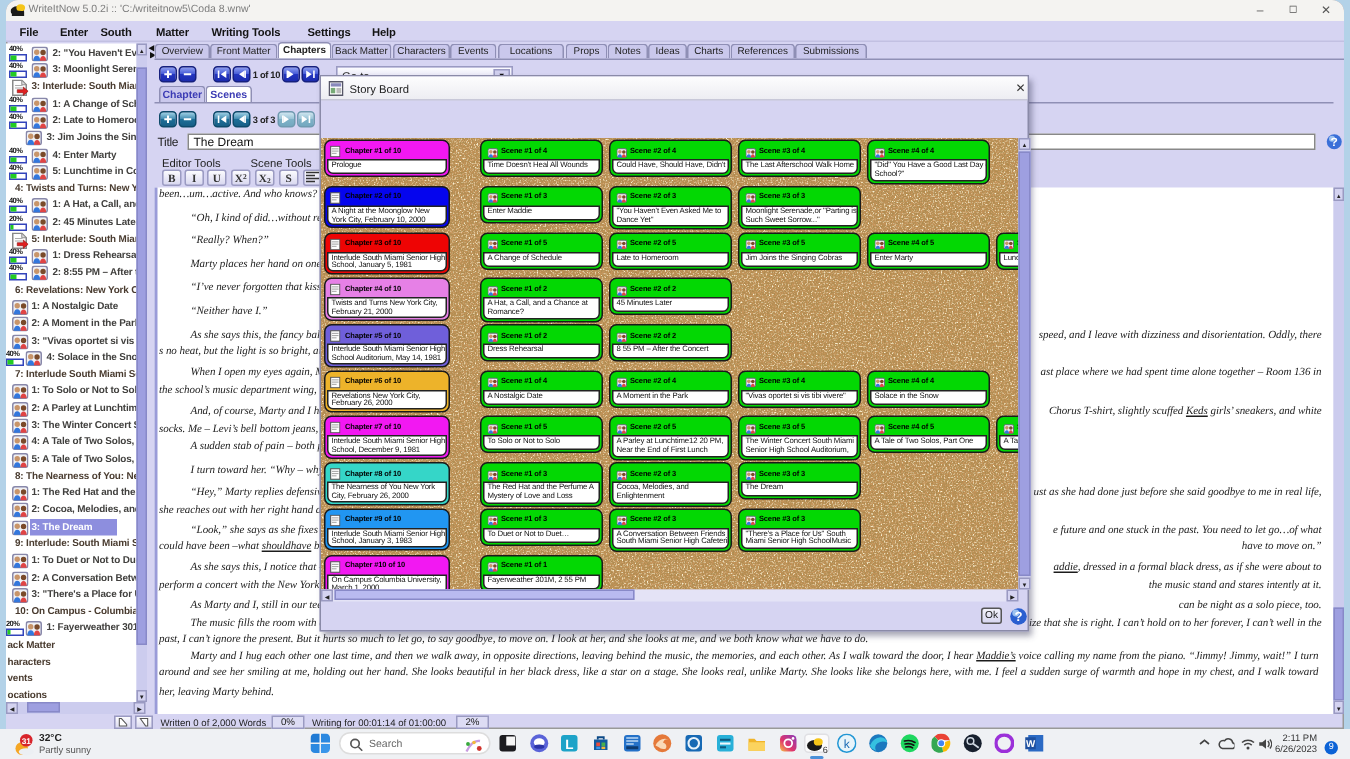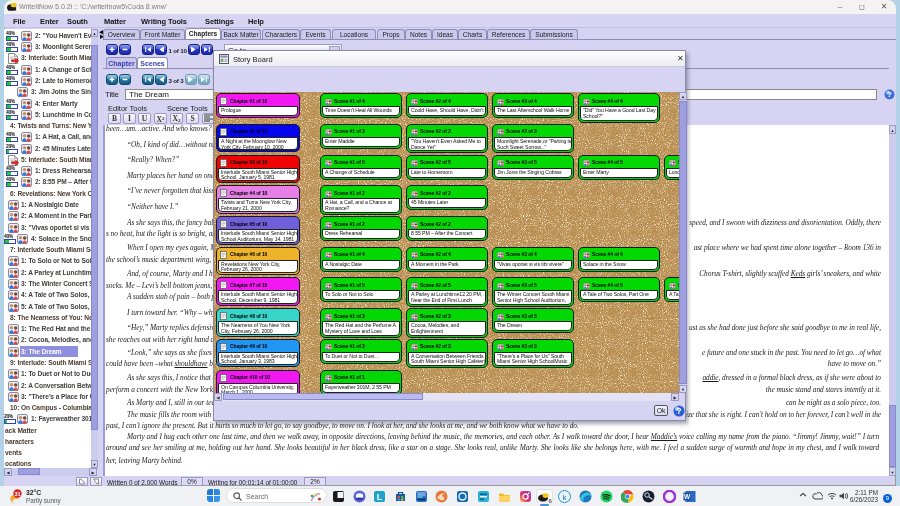--- a/index.html
+++ b/index.html
@@ -621,21 +621,21 @@
           <path d="M0 1 H9 M1.5 3 H7.5 M0 5 H9 M1.5 7 H7.5" stroke="#333" stroke-width="1"></path>
         </svg></div>
       <div id="textarea">
         <div class="tline" style="left:1px;top:-0.6px;">been…um…active. And who knows? Maybe in some other lifetime we could have stayed that way forever, the two of us</div>
         <div class="tline" style="left:22px;top:14.9px;">“Oh, I kind of did…without really knowing it at the time,” I reply, thinking back on that night</div>
         <div class="tline" style="left:22px;top:30.4px;">“Really? When?”</div>
         <div class="tline" style="left:22px;top:45.9px;">Marty places her hand on one hip and regards me with a curious, knowing smile on her face</div>
         <div class="tline" style="left:22px;top:61.4px;">“I’ve never forgotten that kiss,” I say, and my heart aches at the memory of it all</div>
         <div class="tline" style="left:22px;top:76.9px;">“Neither have I.”</div>
         <div class="tline" style="left:22px;top:92.9px;">As she says this, the fancy ballroom lights dim and flicker around us at blinding</div>
-        <div class="tline tright" style="right:8px;top:92.9px;">speed, and I swoon with dizziness and disorientation. Oddly, there</div>
+        <div class="tline tright" style="right:8px;top:92.9px;">speed, and I leave with dizziness and disorientation. Oddly, there</div>
         <div class="tline" style="left:1px;top:104.4px;">s no heat, but the light is so bright, and I have to close my eyes against its harshness for a moment or two</div>
         <div class="tline" style="left:22px;top:118.4px;">When I open my eyes again, Marty and I are standing together in the very l</div>
         <div class="tline tright" style="right:8px;top:118.4px;">ast place where we had spent time alone together – Room 136 in</div>
         <div class="tline" style="left:1px;top:129.9px;">the school’s music department wing,</div>
         <div class="tline" style="left:22px;top:144.4px;">And, of course, Marty and I have changed as well. Marty is wearing her Singing Cobras</div>
         <div class="tline tright" style="right:8px;top:144.4px;">Chorus T-shirt, slightly scuffed <u>Keds</u> girls’ sneakers, and white</div>
         <div class="tline" style="left:1px;top:155.9px;">socks. Me – Levi’s bell bottom jeans,</div>
         <div class="tline" style="left:22px;top:167.4px;">A sudden stab of pain – both physical and emotional – hits me squarely in the chest</div>
         <div class="tline" style="left:22px;top:182.9px;">I turn toward her. “Why – why did you ever leave me?”</div>
         <div class="tline" style="left:22px;top:198.4px;">“Hey,” Marty replies defensively, and then her face softens toward me, j</div>

